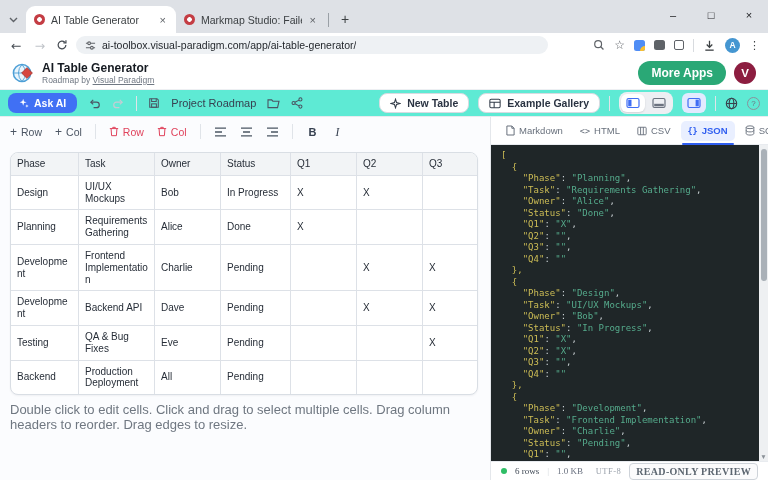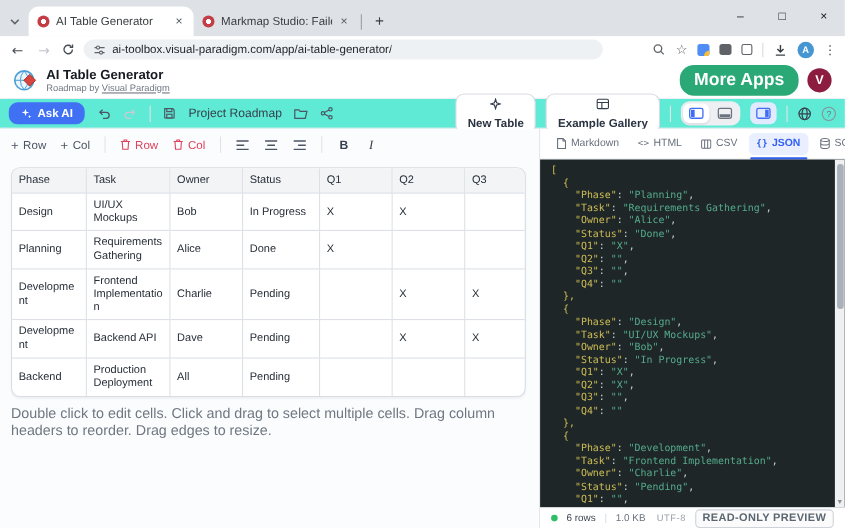--- a/index.html
+++ b/index.html
@@ -33,32 +33,32 @@
   .vdiv{width:1px;height:13px;background:#d8dbdf;}
   .avatarA{width:15px;height:15px;border-radius:50%;background:#4596d1;color:#fff;font-size:8.5px;font-weight:bold;display:flex;align-items:center;justify-content:center;}
   .dots{font-family:"DejaVu Sans",sans-serif;font-size:11px;color:#3c4043;}
 
   
   .appheader{position:absolute;top:57px;left:0;right:0;height:33px;background:#fff;border-bottom:1px solid #edeff2;display:flex;align-items:center;padding:0 12px;}
   .apptitle{margin-left:8px;}
   .apptitle .t{font-size:12px;font-weight:bold;color:#151a21;line-height:13px;}
   .apptitle .s{font-size:8.5px;color:#707883;line-height:10px;}
   .apptitle .s a{color:#707883;text-decoration:underline;}
-  .moreapps{margin-left:auto;background:#2aa876;color:#fff;font-size:16px;font-weight:bold;border:none;border-radius:13px;padding:5px 13px;}
+  .moreapps{margin-left:auto;background:#2aa876;color:#fff;font-size:12px;font-weight:bold;border:none;border-radius:13px;padding:5px 13px;}
   .avatarV{width:22px;height:22px;border-radius:50%;background:#8c1d40;color:#fff;font-size:11.5px;font-weight:bold;display:flex;align-items:center;justify-content:center;margin-left:8px;}
 
   
   .toolbar{position:absolute;top:90px;left:0;right:0;height:27px;background:#5eead4;border-bottom:1px solid #e8ebef;display:flex;align-items:center;padding:0 8px;gap:11px;}
   .askai{display:flex;align-items:center;gap:5px;background:#4070f4;color:#fff;border:none;border-radius:8px;padding:4px 11px;font-size:10.5px;font-weight:bold;}
   .icnbtn{color:#4b5563;display:flex;align-items:center;}
   .icnbtn.dis{color:#c6ccd3;}
   .tb-div{width:1px;height:15px;background:#e0e4e9;}
   .projname{font-size:11px;color:#374151;text-align:center;}
   .tb-right{margin-left:auto;display:flex;align-items:center;gap:9px;}
-  .wbtn{display:flex;align-items:center;gap:6px;background:#fff;border:1px solid #d7dbe1;border-radius:8px;padding:3px 10px;font-size:10.5px;font-weight:bold;color:#2a3342;flex-direction:column;}
+  .wbtn{display:flex;align-items:center;gap:6px;background:#fff;border:1px solid #d7dbe1;border-radius:8px;padding:3px 10px;font-size:10.5px;font-weight:bold;color:#2a3342;}
   .seg{display:flex;gap:2px;background:#edeff3;border-radius:8px;padding:2px;}
   .segbtn{width:24px;height:18px;border-radius:6px;display:flex;align-items:center;justify-content:center;color:#6b7280;}
   .segbtn.on{background:#fff;box-shadow:0 1px 2px rgba(0,0,0,.12);color:#3f6df4;}
   .paneltoggle{width:24px;height:20px;border-radius:6px;background:#e2eaff;display:flex;align-items:center;justify-content:center;color:#3f6df4;}
   .qmark{width:13px;height:13px;border:1.2px solid #8a919b;border-radius:50%;color:#6b7280;font-size:8px;display:flex;align-items:center;justify-content:center;}
 
   
   .left-panel{position:absolute;top:117px;left:0;width:490px;bottom:0;background:#fbfcfe;}
   .tbl-toolbar{height:29px;display:flex;align-items:center;padding:0 10px;gap:13px;}
   .tt-item{display:flex;align-items:center;gap:4px;font-size:10.5px;color:#4b5563;}
@@ -84,21 +84,21 @@
   .codewrap{flex:1;position:relative;background:#1f2628;overflow:hidden;}
   .code{padding:5px 14px 4px 10px;font-family:"DejaVu Sans Mono",monospace;font-size:9px;line-height:11.5px;}
   .cl{white-space:pre;}
   .ck{color:#cdbd55;}
   .cv{color:#55ab8c;}
   .cp{color:#c9d1d4;}
   .cb{color:#cdbd55;}
   .sbtrack{position:absolute;top:0;right:0;bottom:0;width:9px;background:#eef0f2;}
   .sbthumb{position:absolute;top:4px;left:1.5px;width:6px;height:132px;border-radius:3px;background:#aab1b8;}
   .sbarrow{position:absolute;bottom:1px;left:0;width:9px;text-align:center;font-size:6.5px;color:#8a9097;}
-  .statusbar{height:19px;border-top:1px solid #e8ebef;background:#fff;display:flex;align-items:center;padding:0 10px;gap:8px;font-size:9px;color:#3f4854;}
+  .statusbar{height:19px;border-top:1px solid #e8ebef;background:#fff;display:flex;align-items:center;padding:0 10px;gap:8px;font-size:9px;color:#3f4854;font-family:Liberation Serif, serif;}
   .gdot{width:6px;height:6px;border-radius:50%;background:#2fbe66;}
   .sdiv{color:#d5d9de;}
   .skb{color:#6b7280;}
   .sb-right{margin-left:auto;display:flex;align-items:center;gap:8px;}
   .enc{font-size:8.5px;color:#9aa1ab;letter-spacing:.5px;}
   .ropill{font-size:10px;font-weight:bold;letter-spacing:.3px;color:#5c6670;border:1px solid #ced3d9;background:#fbfbfc;border-radius:4px;padding:2px 6px;}
 </style>
 </head>
 <body>
 
@@ -383,20 +383,29 @@
             <td>X</td>
             <td>X</td>
           </tr>
           <tr>
             <td>Development</td>
             <td>Backend API</td>
             <td>Dave</td>
             <td>Pending</td>
             <td></td>
             <td>X</td>
+            <td>X</td>
+          </tr>
+          <tr>
+            <td>Testing</td>
+            <td>QA &amp; Bug Fixes</td>
+            <td>Eve</td>
+            <td>Pending</td>
+            <td></td>
+            <td></td>
             <td>X</td>
           </tr>
           <tr>
             <td>Backend</td>
             <td>Production Deployment</td>
             <td>All</td>
             <td>Pending</td>
             <td></td>
             <td></td>
             <td></td>

